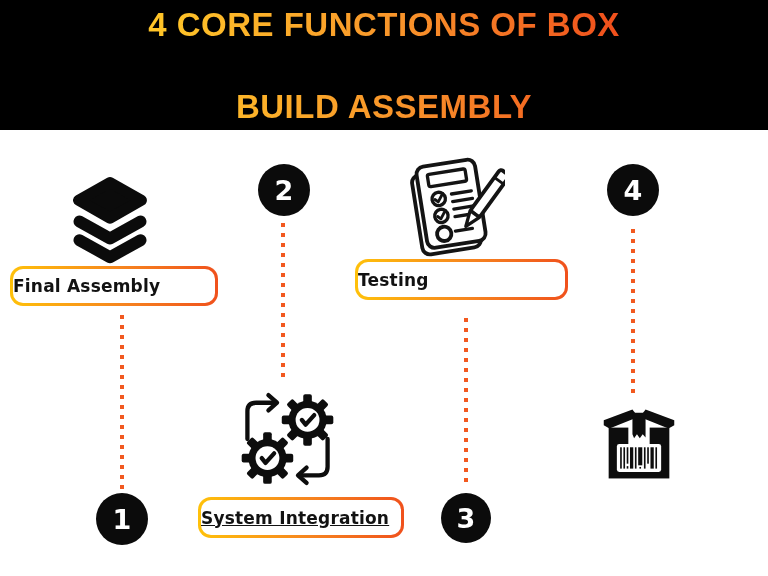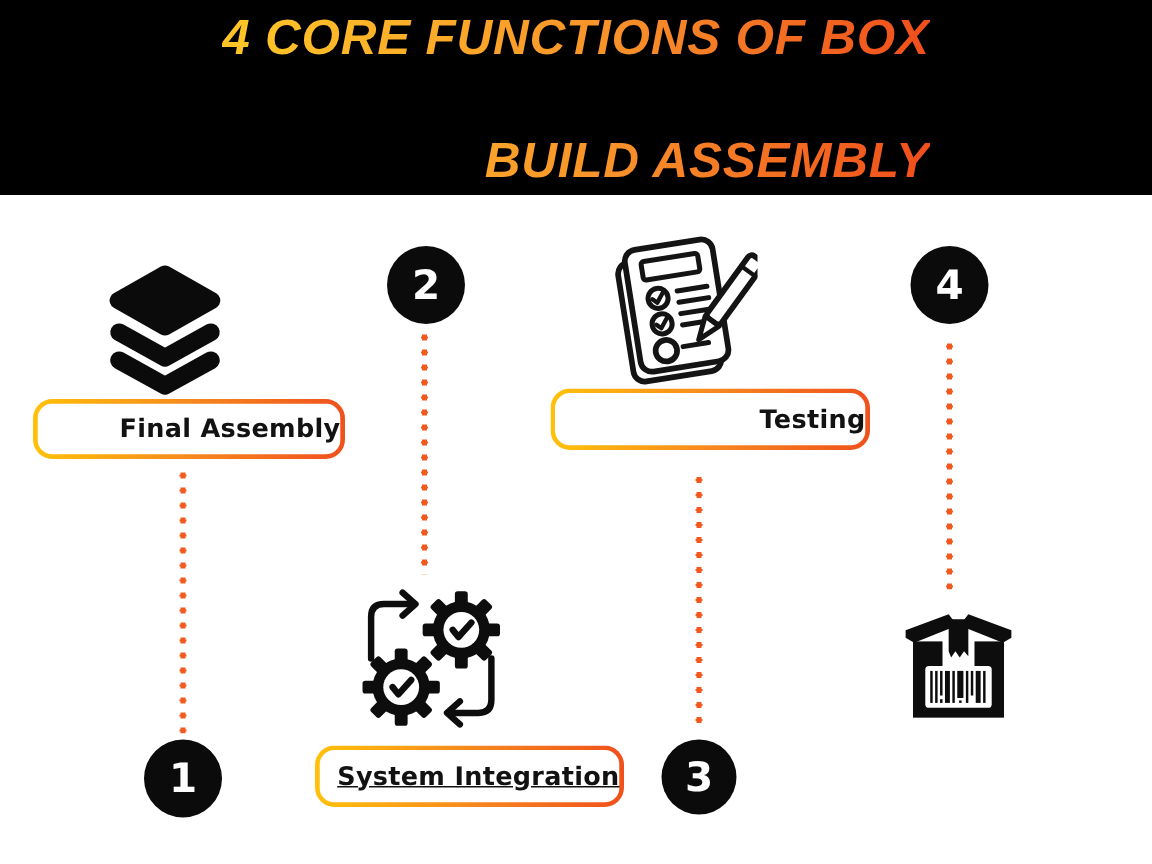--- a/index.html
+++ b/index.html
@@ -9,36 +9,36 @@
   .canvas { position: relative; width: 768px; height: 576px; background: #ffffff; }
 
   
   .header {
     position: absolute; left: 0; top: 0; width: 768px; height: 130px;
     background: #000000;
     display: flex; align-items: center; justify-content: center;
   }
   .title {
     font-family: "Liberation Sans", "DejaVu Sans", sans-serif;
-    font-style: italic; font-weight: bold;
+    font-weight: bold;
     font-size: 33px; line-height: 41px; letter-spacing: 0.5px;
-    text-align: right; white-space: pre-line;
+    text-align: center; white-space: pre-line;
     background: linear-gradient(90deg, #FFC428 4%, #F8922A 55%, #F0511C 98%);
     -webkit-background-clip: text; background-clip: text;
     color: transparent;
   }
 
   
   .pill {
     position: absolute;
     border: 3px solid transparent; border-radius: 13px;
     background: linear-gradient(#ffffff, #ffffff) padding-box,
                 linear-gradient(90deg, #FFC10A 0%, #F6831F 55%, #F0511C 100%) border-box;
-    display: flex; align-items: center; justify-content: flex-end;
-    font-weight: bold; font-size: 17px; color: #121212; letter-spacing: 0.2px; margin-left: 12px;
+    display: flex; align-items: center; justify-content: flex-start;
+    font-weight: bold; font-size: 17px; color: #121212; letter-spacing: 0.2px;
   }
 
   
   .numcircle {
     position: absolute; width: 52px; height: 52px; border-radius: 50%;
     background: #0B0B0B; color: #ffffff;
     display: flex; align-items: center; justify-content: center;
     font-weight: bold; font-size: 27px;
   }
 
@@ -152,21 +152,21 @@
         <circle cx="42" cy="85" r="7.5"></circle>
       </g>
       <g transform="rotate(36 86 55)" stroke="#141414" stroke-linecap="round" stroke-linejoin="round">
         <rect x="80" y="14" width="12" height="54" rx="3" fill="#ffffff" stroke-width="4"></rect>
         <path d="M80 68 L86 84 L92 68 Z" fill="#ffffff" stroke-width="3.5"></path>
         <line x1="80" y1="25" x2="92" y2="25" stroke-width="3"></line>
       </g>
     </svg>
   </div>
 
-  <div class="pill" style="left:355px; top:259px; width:213px; height:41px;padding-left:28px;">
+  <div class="pill" style="left:355px; top:259px; width:213px; height:41px;">
     <span>Testing</span>
   </div>
 
   <div class="dots" style="left:463px; top:316px; height:166px;"></div>
 
   <div class="numcircle" style="left:441px; top:493px; width:50px; height:50px;">
     <span>3</span>
   </div>
 
   <div class="numcircle" style="left:607px; top:164px;">

